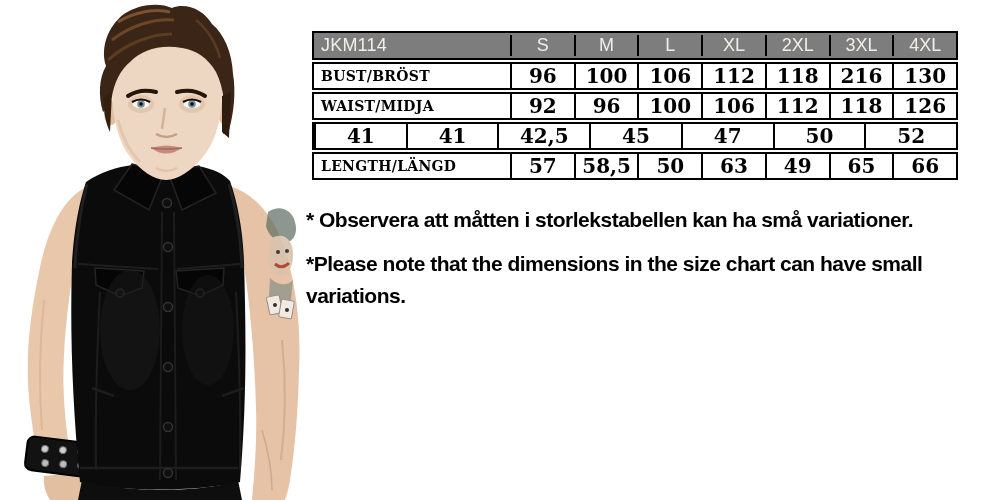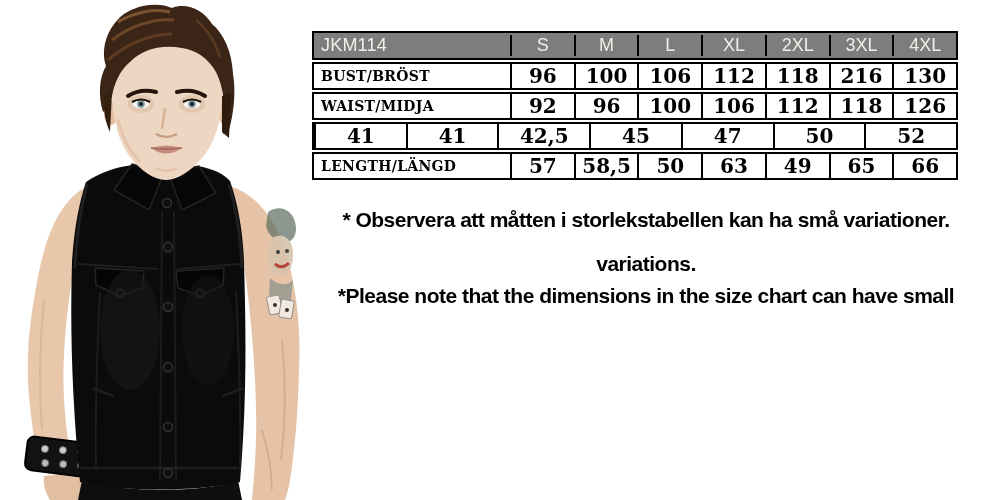--- a/index.html
+++ b/index.html
@@ -21,21 +21,21 @@
         font-size:18px;color:#f1eee7;letter-spacing:.2px;}
   .tcell{flex:1;display:flex;align-items:center;justify-content:center;
         border-left:2px solid #000;font-family:"DejaVu Serif",serif;font-weight:bold;
         font-size:20px;}
   .trow.header .tcell{font-family:"Liberation Sans",sans-serif;font-weight:normal;
         font-size:18px;color:#f1eee7;}
 
   
   .notes{position:absolute;left:306px;top:205px;width:680px;font-weight:bold;
          font-size:21px;letter-spacing:-0.5px;color:#000;}
-  .notes p{margin:0;text-align:center;}
+  .notes p{margin:0;}
   .notes .sv{white-space:nowrap;line-height:30px;}
   .notes .en{margin-top:13px;line-height:32px;}
   .notes .en span{display:block;white-space:nowrap;}
 </style>
 </head>
 <body>
 
 <div class="stage">
 
   <svg class="photo" viewBox="0 0 310 500" width="310" height="500" aria-hidden="true">
@@ -224,18 +224,18 @@
       <div class="tcell">63</div>
       <div class="tcell">49</div>
       <div class="tcell">65</div>
       <div class="tcell">66</div>
     </div>
   </div>
 
   <div class="notes">
     <p class="sv">* Observera att måtten i storlekstabellen kan ha små variationer.</p>
     <p class="en">
+      <span>*Please note that the dimensions in the size chart can have small</span>
       <span>variations.</span>
-      <span>*Please note that the dimensions in the size chart can have small</span>
     </p>
   </div>
 
 </div>
 
 </body></html>

